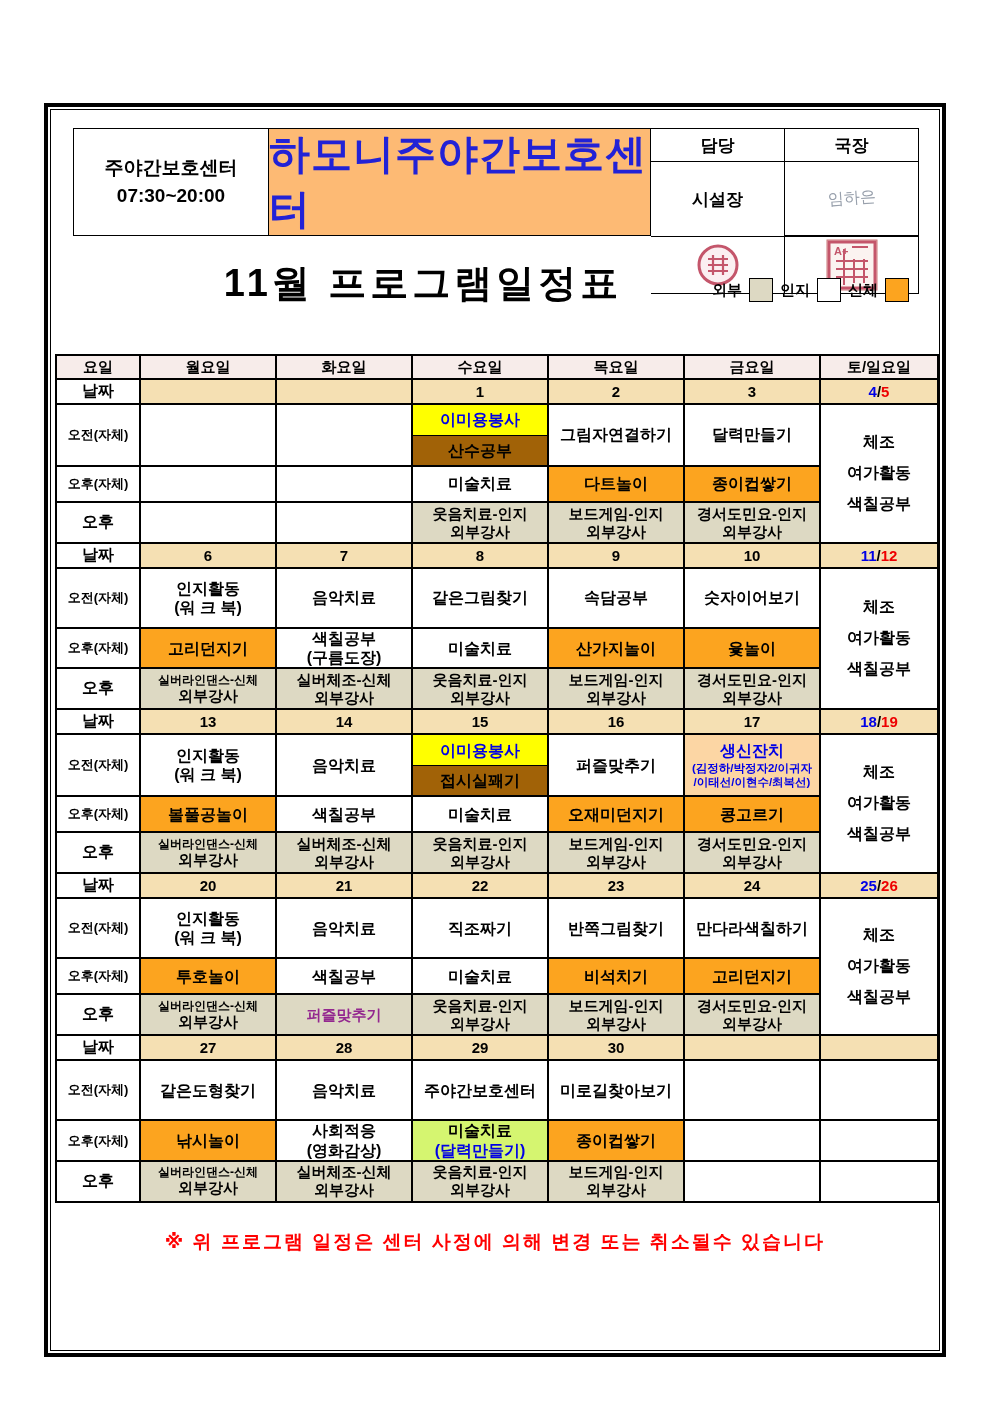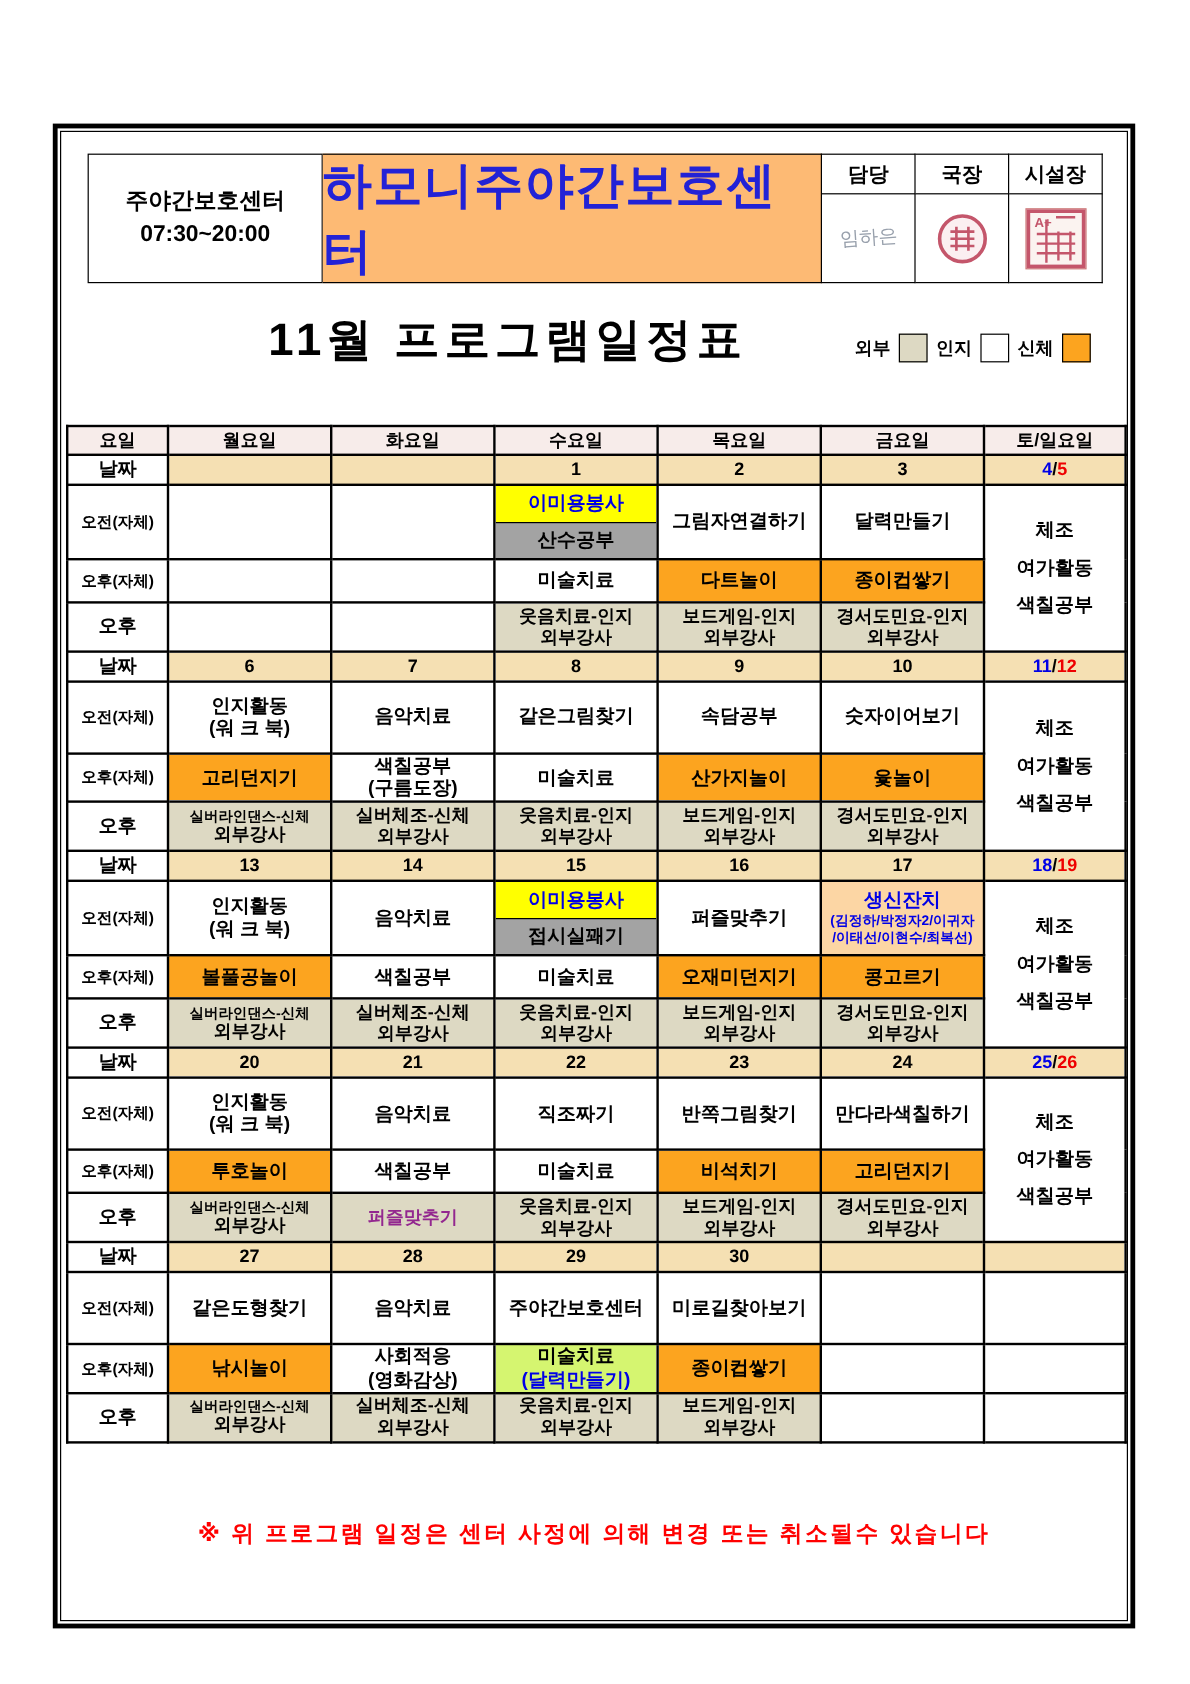--- a/index.html
+++ b/index.html
@@ -17,21 +17,21 @@
   .top-header { display: flex; margin: 2px 16px 0 18px; height: 108px; }
   .info-box {
     width: 196px; border: 1px solid #000; display: flex; flex-direction: column;
     align-items: center; justify-content: center; font-weight: bold; font-size: 19px; line-height: 1.5;
   }
   .org-title {
     flex: 1; background: #fdba74; border: 1px solid #000; border-left: none;
     display: flex; align-items: center; justify-content: center;
     color: #2222D6; font-weight: bold; font-size: 41px; letter-spacing: 1px;
   }
-  .approval { width: 234px; display: grid; grid-template-columns: 1fr 1fr 1fr; grid-template-rows: 33px 75px; }
+  .approval { width: 268px; display: grid; grid-template-columns: 1fr 1fr; grid-template-rows: 33px 75px; }
   .approval > div { border: 1px solid #000; border-left: none; display: flex; align-items: center; justify-content: center; }
   .approval .ap-label { font-weight: bold; font-size: 17px; border-bottom: none; }
   .approval .ap-stamp { }
   .sig { color: #98A0AC; font-size: 16px; font-family: "DejaVu Serif", serif; transform: rotate(-4deg); }
 
   
   .title-row { position: relative; margin-top: 22px; height: 62px; }
   .page-title {
     position: absolute; left: 16px; right: 160px; text-align: center;
     font-size: 38px; font-weight: bold; letter-spacing: 4px;
@@ -60,42 +60,42 @@
   .r-pm td.lbl { font-size: 16px; }
   .r-date td.lbl { font-size: 16px; }
 
   td.cell { font-weight: bold; font-size: 16px; background: #fff; }
   .r-pm td.cell { font-size: 15px; }
   .bg-orange { background: #FCA41F !important; }
   .bg-tan    { background: #DDD9C3 !important; }
   .bg-peach  { background: #FCD6A4 !important; }
   .bg-green  { background: #D5F570 !important; }
   .bg-yellow { background: #FFFF00 !important; }
-  .bg-white  { background: #a3a3a3; }
+  .bg-white  { background: #a16207; }
 
   td.split { padding: 0; vertical-align: top; }
   td.split .part { height: 30px; display: flex; flex-direction: column; justify-content: center; align-items: center; }
   td.split .part-divide { border-top: 1px solid #000; }
 
   .ln { line-height: 1.2; }
   .ln.blue { color: #0000E6; }
   .ln.purple { color: #93278F; }
   .ln.sm { font-size: 12px; }
   .ln.xs { font-size: 11.5px; line-height: 1.25; }
 
   .d-sat { color: #0000E6; }
   .d-sun { color: #EE0000; }
   .d-slash { color: #000; }
 
   td.weekend-cell { background: #fff; font-weight: bold; font-size: 16px; }
   td.weekend-cell .wk-ln { margin: 10px 0; }
 
   
   .notice {
-    margin-top: 62px; text-align: center; color: #FF0000;
+    margin-top: 26px; text-align: center; color: #FF0000;
     font-weight: bold; font-size: 19px; letter-spacing: 2px;
   }
 </style>
 </head>
 <body>
 
 <div class="sheet-outer">
   <div class="sheet">
 
     <div class="top-header">

